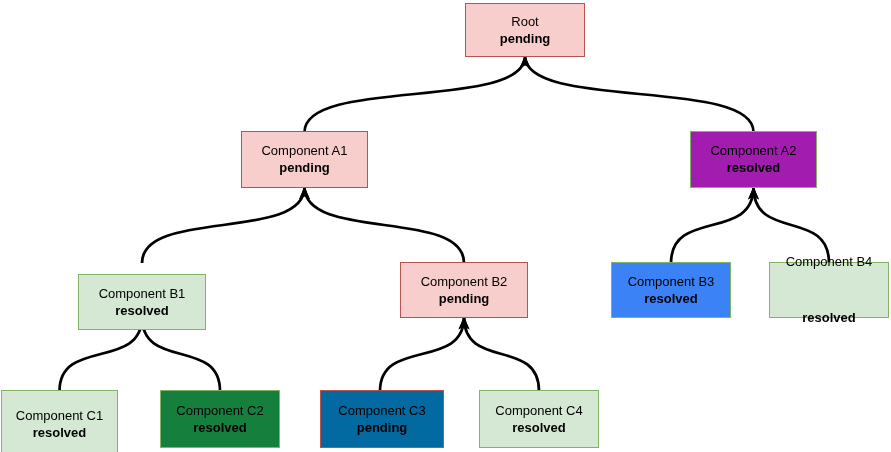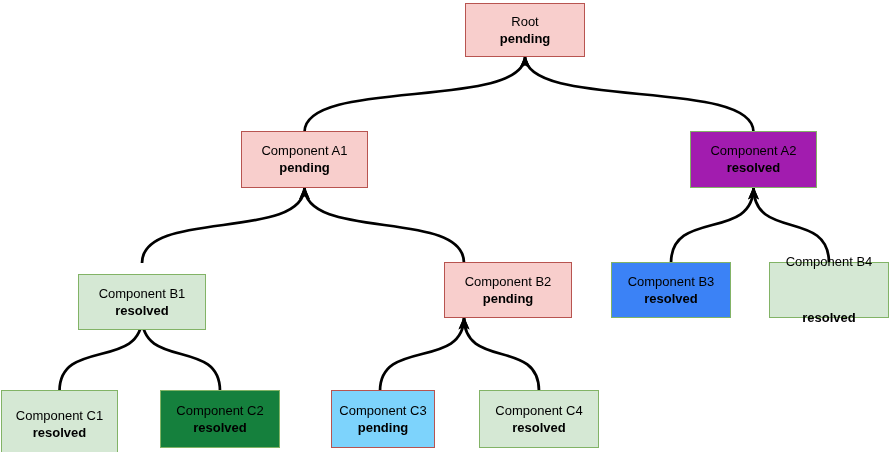--- a/index.html
+++ b/index.html
@@ -87,41 +87,41 @@
         <span class="status">pending</span>
       </div>
       <div class="node" style="left: 690px; top: 131px; width: 127px; height: 57px; background: #a21caf; border-color: rgb(130, 179, 102);">
         <span class="label">Component A2</span>
         <span class="status">resolved</span>
       </div>
       <div class="node" style="left: 78px; top: 274px; width: 128px; height: 56px; background: rgb(213, 232, 212); border-color: rgb(130, 179, 102);">
         <span class="label">Component B1</span>
         <span class="status">resolved</span>
       </div>
-      <div class="node" style="left: 400px; top: 262px; width: 128px; height: 56px; background: rgb(248, 206, 204); border-color: rgb(184, 84, 80); margin-left: 44px;">
+      <div class="node" style="left: 400px; top: 262px; width: 128px; height: 56px; background: rgb(248, 206, 204); border-color: rgb(184, 84, 80);">
         <span class="label">Component B2</span>
         <span class="status">pending</span>
       </div>
       <div class="node" style="left: 611px; top: 262px; width: 120px; height: 56px; background: #3b82f6; border-color: rgb(130, 179, 102);">
         <span class="label">Component B3</span>
         <span class="status">resolved</span>
       </div>
       <div class="node" style="left: 769px; top: 262px; width: 120px; height: 56px; background: rgb(213, 232, 212); border-color: rgb(130, 179, 102); gap: 40px;">
         <span class="label">Component B4</span>
         <span class="status">resolved</span>
       </div>
       <div class="node" style="left: 1px; top: 390px; width: 117px; height: 69px; background: rgb(213, 232, 212); border-color: rgb(130, 179, 102);">
         <span class="label">Component C1</span>
         <span class="status">resolved</span>
       </div>
       <div class="node" style="left: 160px; top: 390px; width: 120px; height: 58px; background: #15803d; border-color: rgb(130, 179, 102);">
         <span class="label">Component C2</span>
         <span class="status">resolved</span>
       </div>
-      <div class="node" style="left: 320px; top: 390px; width: 104px; height: 58px; background: #7dd3fc; border-color: rgb(184, 84, 80); margin-left: 11px;">
+      <div class="node" style="left: 320px; top: 390px; width: 124px; height: 58px; background: #0369a1; border-color: rgb(184, 84, 80);">
         <span class="label">Component C3</span>
         <span class="status">pending</span>
       </div>
       <div class="node" style="left: 479px; top: 390px; width: 120px; height: 58px; background: rgb(213, 232, 212); border-color: rgb(130, 179, 102);">
         <span class="label">Component C4</span>
         <span class="status">resolved</span>
       </div>
     </div>
 </div>
 

